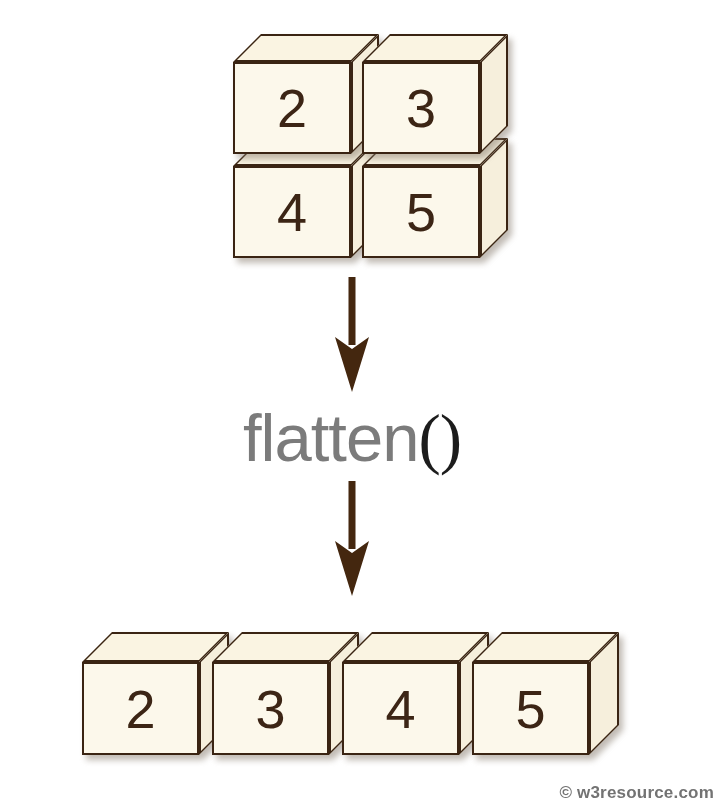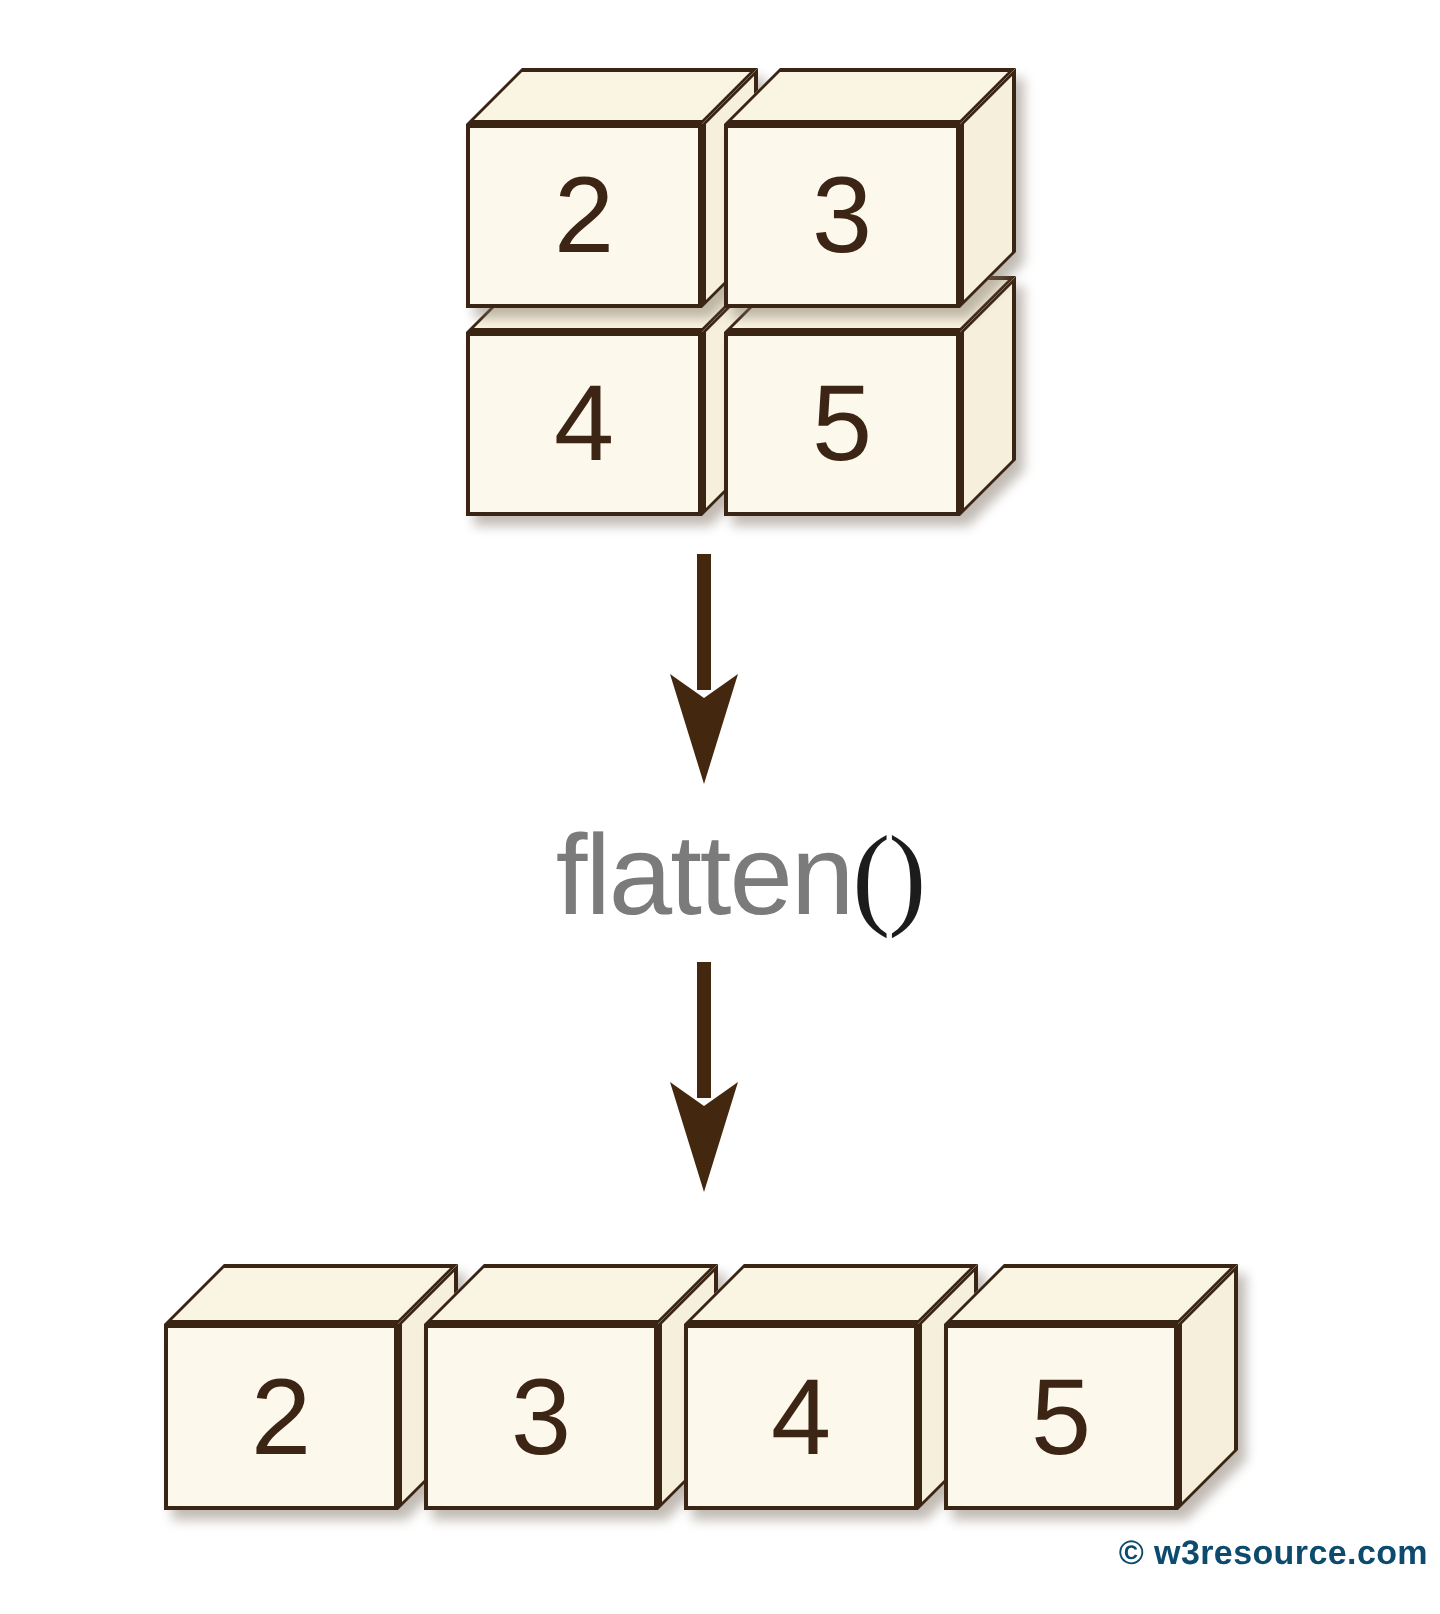--- a/index.html
+++ b/index.html
@@ -34,28 +34,28 @@
   .b1{left:212px;z-index:2;}
   .b2{left:342px;z-index:3;}
   .b3{left:472px;z-index:4;}
 
   
   .arrow{position:absolute;left:330px;width:44px;height:115px;}
   .arrow1{top:277px;}
   .arrow2{top:481px;}
 
   
-  .fn-label{position:absolute;left:370px;top:406px;transform:translateX(-50%);
-        white-space:nowrap;font-size:57px;line-height:64px;letter-spacing:-1px;}
+  .fn-label{position:absolute;left:352px;top:406px;transform:translateX(-50%);
+        white-space:nowrap;font-size:67px;line-height:64px;letter-spacing:-1px;}
   .fn-name{color:#7b7b7b;}
   .fn-parens{color:#1c1c1c;font-family:"Liberation Serif",serif;}
 
   
-  .watermark{position:absolute;right:6px;bottom:20px;
-        font-size:17px;font-weight:bold;color:#0c4a6e;letter-spacing:.2px;}
+  .watermark{position:absolute;right:6px;bottom:4px;
+        font-size:17px;font-weight:bold;color:#737373;letter-spacing:.2px;}
 </style>
 </head>
 <body>
 
 <div class="stage">
 
   <div>
 
     <div class="cube tg r1c0">
       <div class="face top"></div>

